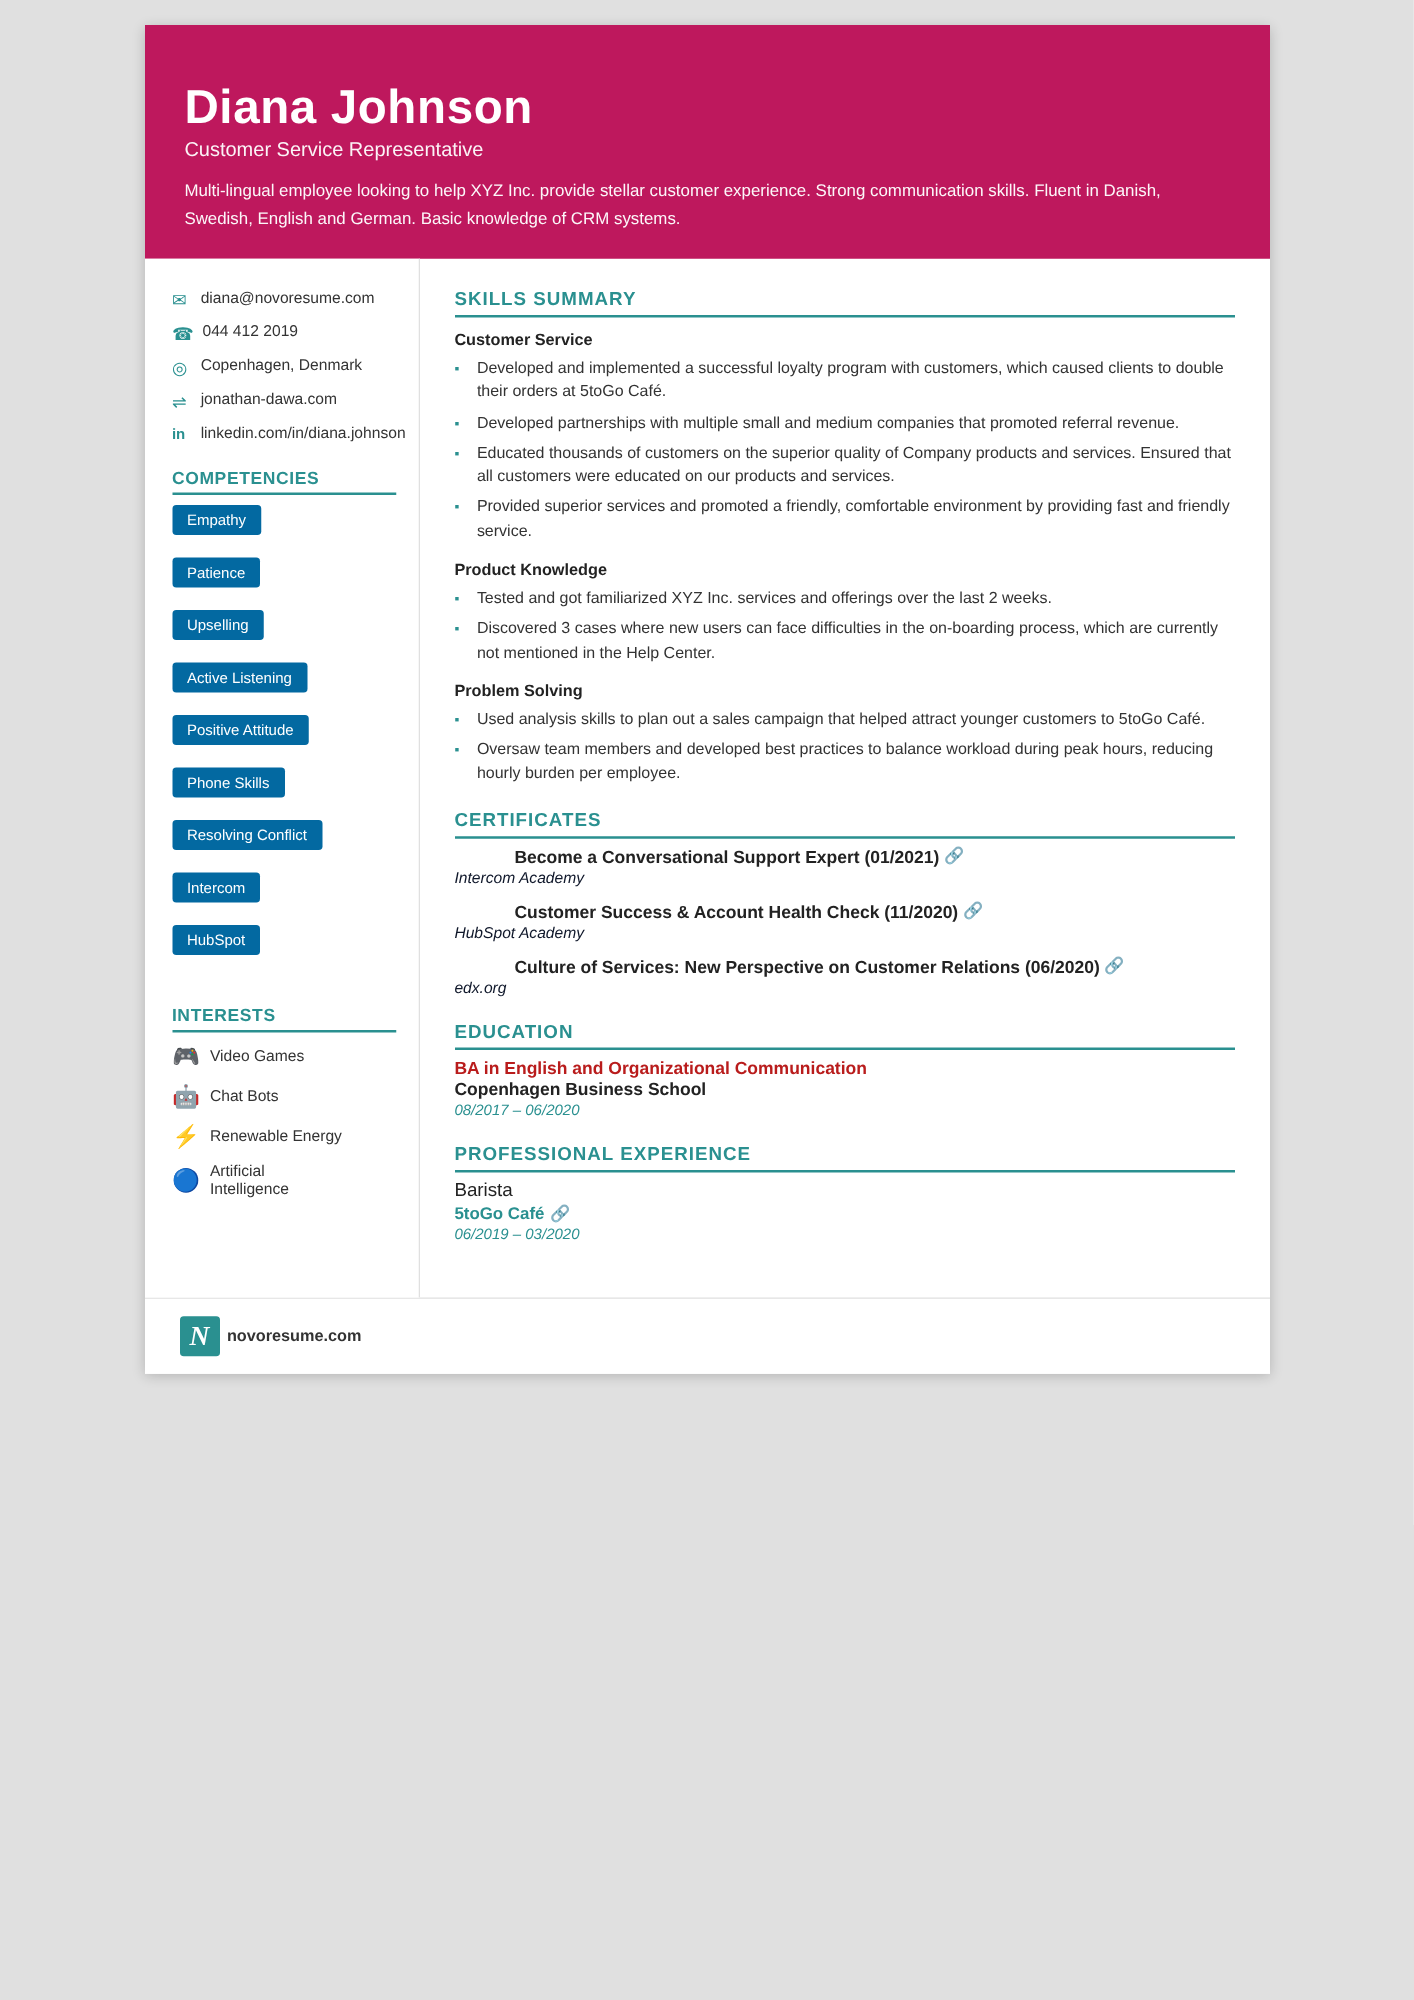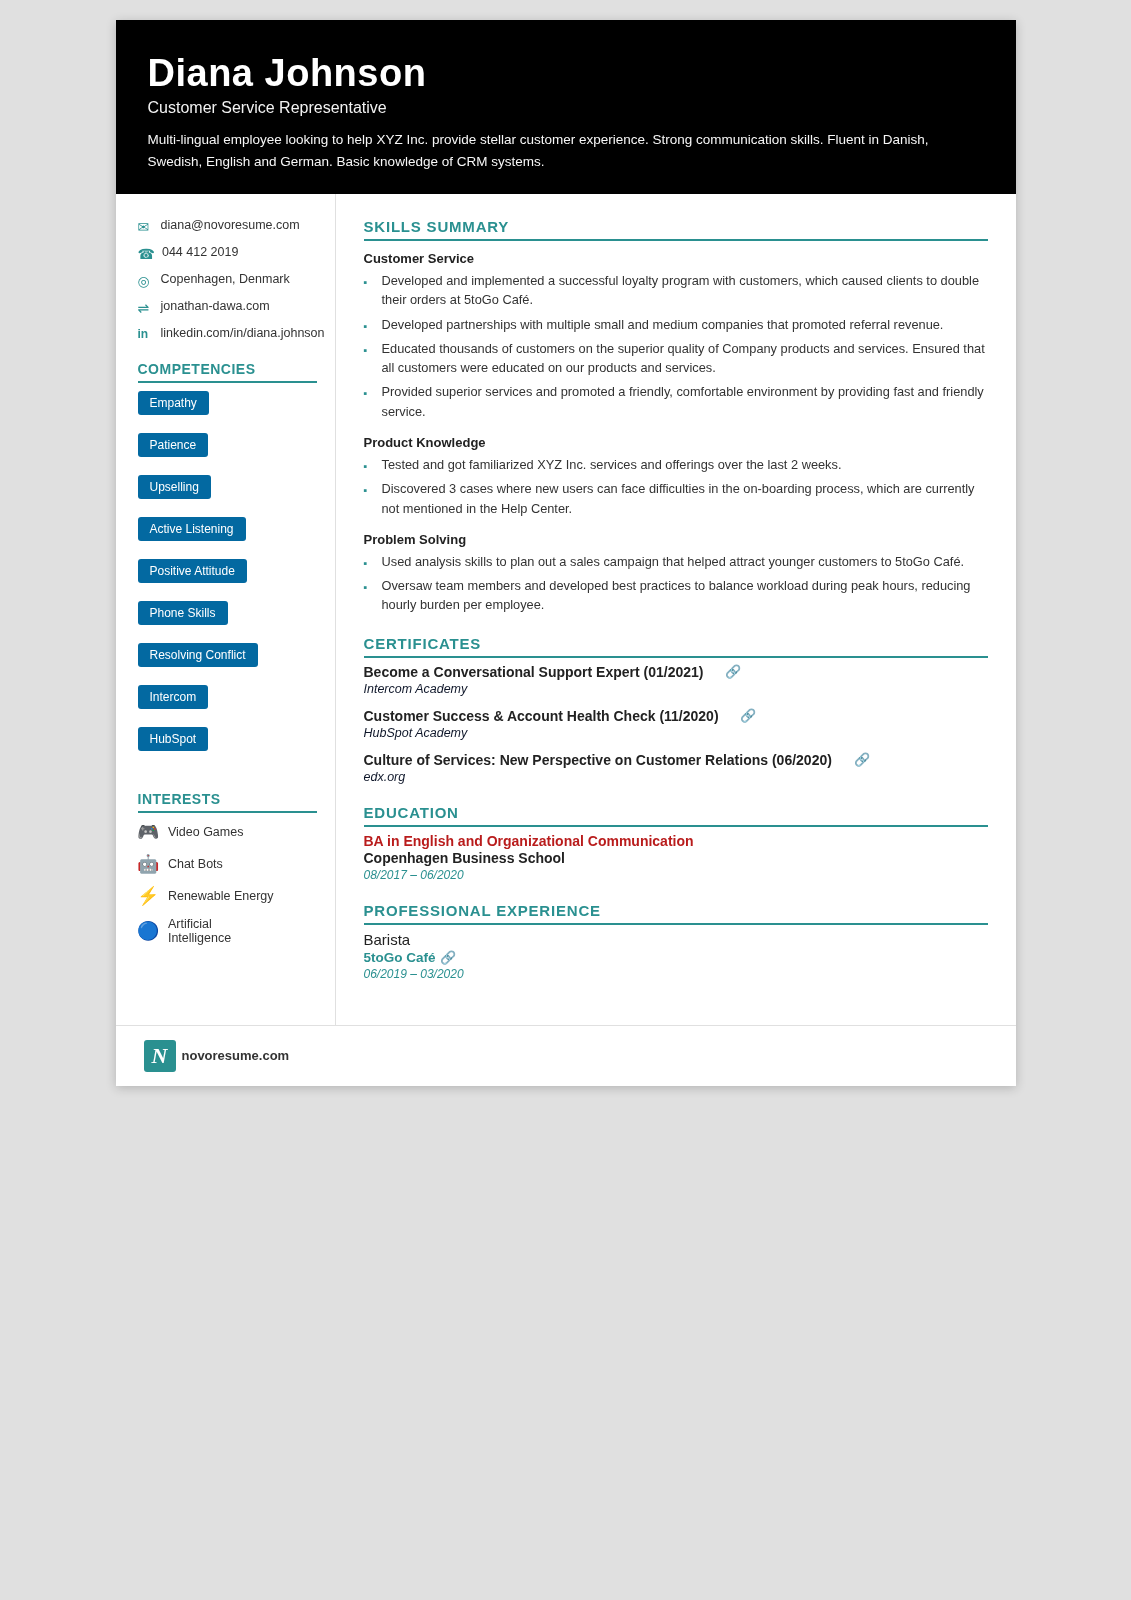--- a/index.html
+++ b/index.html
@@ -9,22 +9,22 @@
       display: flex;
       justify-content: center;
       padding: 20px;
     }
     .resume {
       width: 900px;
       background: #fff;
       box-shadow: 0 2px 10px rgba(0,0,0,0.2);
     }
     .header {
-      background: #000000;
-      padding: 32px 32px 22px 32px;
+      background: #be185d;
+      padding: 45px 32px 22px 32px;
       color: #fff;
     }
     .header-name {
       font-size: 38px;
       font-weight: bold;
       letter-spacing: 0.5px;
       margin-bottom: 4px;
     }
     .header-title {
       font-size: 16px;
@@ -147,21 +147,22 @@
     }
     .cert-item {
       margin-bottom: 12px;
     }
     .cert-title {
       font-size: 14px;
       font-weight: bold;
       color: #222;
       display: flex;
       align-items: center;
-      gap: 22px;
+      gap: 4px;
+      margin-left: 48px;
     }
     .cert-link-icon {
       color: #666;
       font-size: 13px;
     }
     .cert-org {
       font-size: 12.5px;
       color: #0f172a;
       font-style: italic;
       margin-top: 2px;

